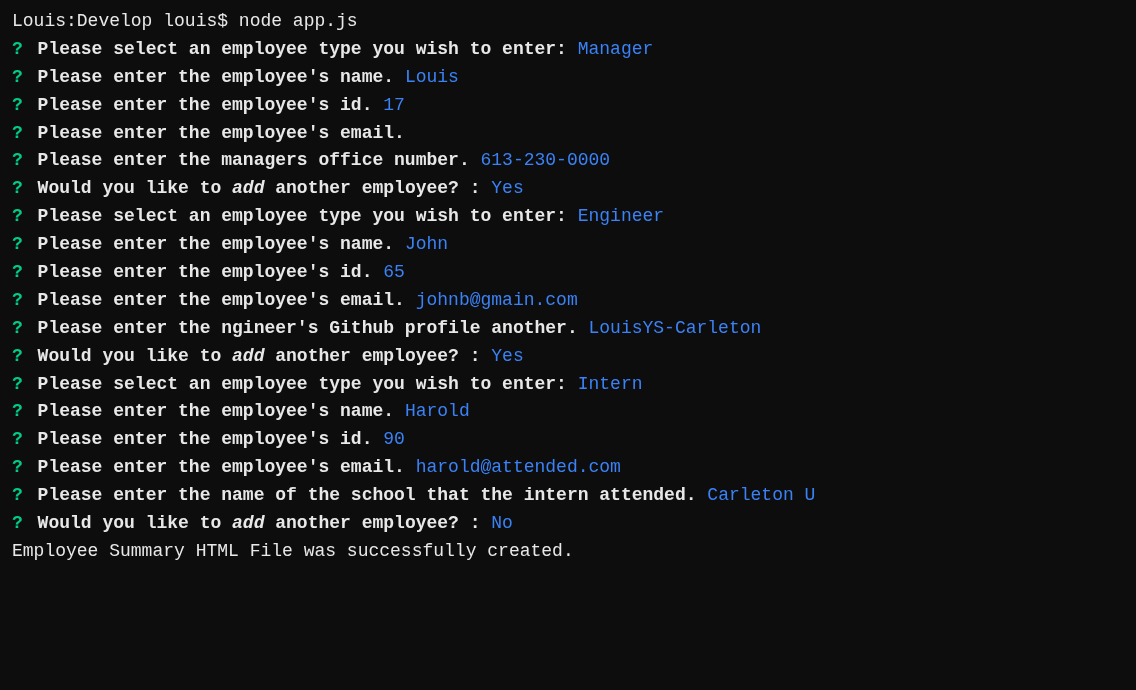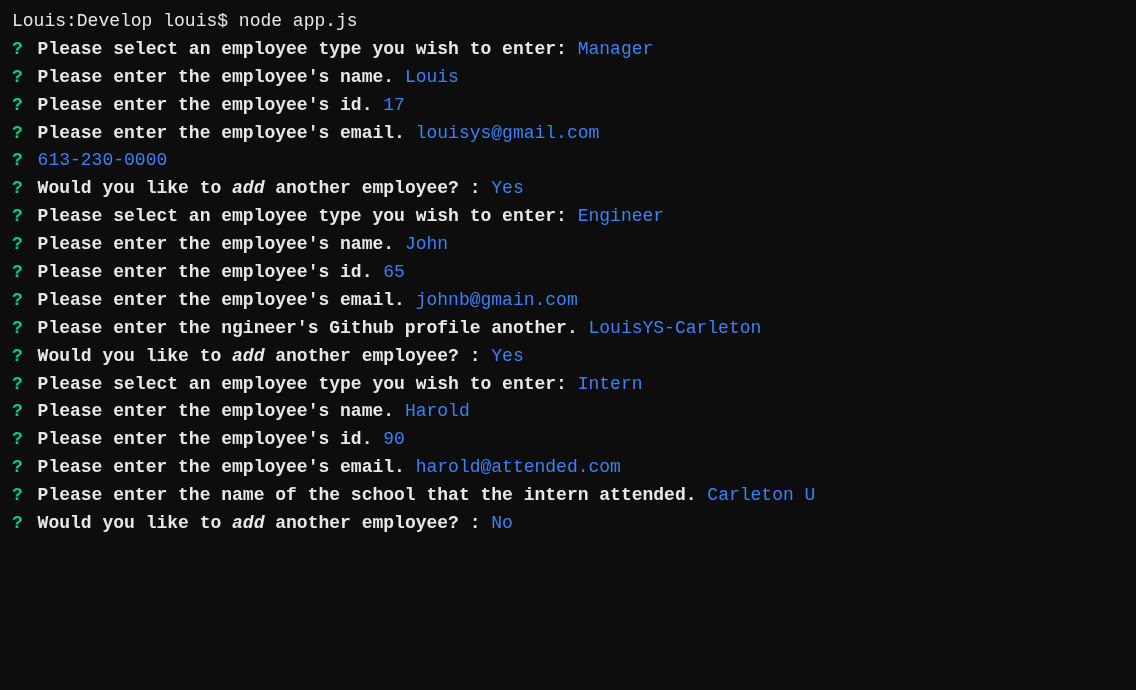--- a/index.html
+++ b/index.html
@@ -43,28 +43,29 @@
   </style>
 </head>
 <body>
 
 <div class="terminal">
 
 <div class="line"><span class="white">Louis:Develop louis$ node app.js</span></div>
     <div class="line"><span class="prompt-mark">? </span><span class="white bold">Please select an employee type you wish to enter: </span><span class="cyan">Manager</span></div>
     <div class="line"><span class="prompt-mark">? </span><span class="white bold">Please enter the employee's name. </span><span class="cyan">Louis</span></div>
     <div class="line"><span class="prompt-mark">? </span><span class="white bold">Please enter the employee's id. </span><span class="cyan">17</span></div>
-    <div class="line"><span class="prompt-mark">? </span><span class="white bold">Please enter the employee's email. </span><span class="cyan">louisys@gmail.com</span></div>
-    <div class="line"><span class="prompt-mark">? </span><span class="cyan">613-230-0000</span></div>
+    <div class="line"><span class="prompt-mark">? </span><span class="white bold">Please enter the employee's email. </span></div>
+    <div class="line"><span class="prompt-mark">? </span><span class="white bold">Please enter the managers office number. </span><span class="cyan">613-230-0000</span></div>
     <div class="line"><span class="prompt-mark">? </span><span class="white bold">Would you like to </span><span class="white bold"><em style="font-style: italic;">add</em></span><span class="white bold"> another employee? : </span><span class="cyan">Yes</span></div>
     <div class="line"><span class="prompt-mark">? </span><span class="white bold">Please select an employee type you wish to enter: </span><span class="cyan">Engineer</span></div>
     <div class="line"><span class="prompt-mark">? </span><span class="white bold">Please enter the employee's name. </span><span class="cyan">John</span></div>
     <div class="line"><span class="prompt-mark">? </span><span class="white bold">Please enter the employee's id. </span><span class="cyan">65</span></div>
     <div class="line"><span class="prompt-mark">? </span><span class="white bold">Please enter the employee's email. </span><span class="cyan">johnb@gmain.com</span></div>
     <div class="line"><span class="prompt-mark">? </span><span class="white bold">Please enter the ngineer's Github profile another. </span><span class="cyan">LouisYS-Carleton</span></div>
     <div class="line"><span class="prompt-mark">? </span><span class="white bold">Would you like to </span><span class="white bold"><em style="font-style: italic;">add</em></span><span class="white bold"> another employee? : </span><span class="cyan">Yes</span></div>
     <div class="line"><span class="prompt-mark">? </span><span class="white bold">Please select an employee type you wish to enter: </span><span class="cyan">Intern</span></div>
     <div class="line"><span class="prompt-mark">? </span><span class="white bold">Please enter the employee's name. </span><span class="cyan">Harold</span></div>
     <div class="line"><span class="prompt-mark">? </span><span class="white bold">Please enter the employee's id. </span><span class="cyan">90</span></div>
     <div class="line"><span class="prompt-mark">? </span><span class="white bold">Please enter the employee's email. </span><span class="cyan">harold@attended.com</span></div>
     <div class="line"><span class="prompt-mark">? </span><span class="white bold">Please enter the name of the school that the intern attended. </span><span class="cyan">Carleton U</span></div>
     <div class="line"><span class="prompt-mark">? </span><span class="white bold">Would you like to </span><span class="white bold"><em style="font-style: italic;">add</em></span><span class="white bold"> another employee? : </span><span class="cyan">No</span></div>
+    <div class="line"><span class="white">Employee Summary HTML File was successfully created.</span></div>
   </div>
 
 </body></html>

